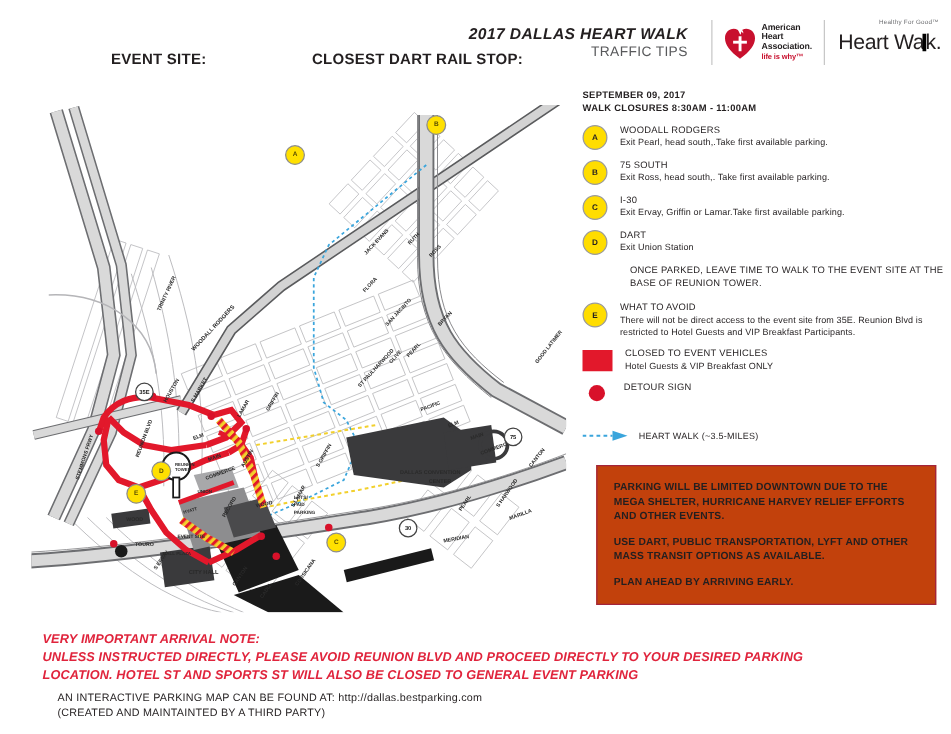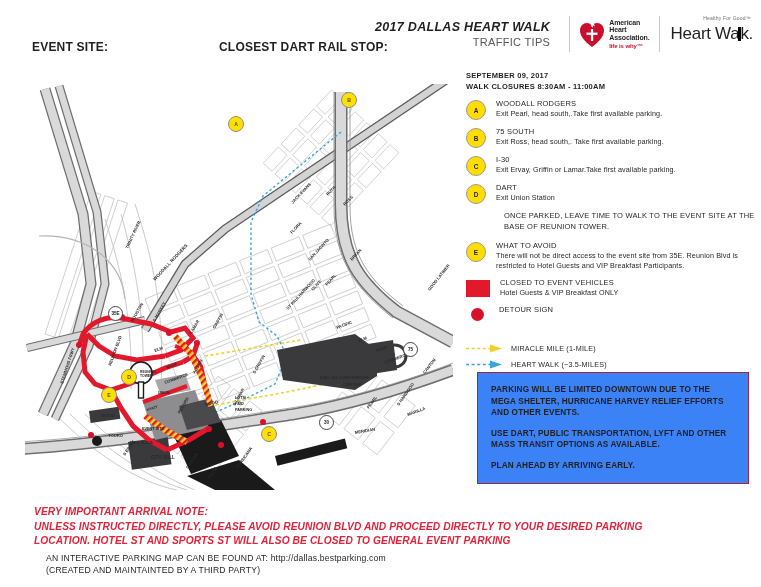--- a/index.html
+++ b/index.html
@@ -2,21 +2,21 @@
 <html><head>
 <meta charset="utf-8">
 <style>
   html,body{margin:0;padding:0;background:#ffffff;}
   body{width:761px;height:587px;overflow:hidden;font-family:"Liberation Sans",sans-serif;color:#231f20;}
   .page{position:relative;width:761px;height:587px;}
 
   
   .hdr-left{position:absolute;left:32px;top:40px;}
   .hdr-blk{position:absolute;}
-  .hdr-blk .t1{font-size:12px;font-weight:bold;letter-spacing:.2px;line-height:14px;}
+  .hdr-blk .t1{font-size:12px;font-weight:bold;letter-spacing:.2px;line-height:14px;text-align:center;}
   .hdr-blk .t2{font-size:12px;font-weight:normal;letter-spacing:.2px;line-height:15px;margin-top:44px;}
 
   
   .hdr-right{position:absolute;right:8px;top:12px;display:flex;align-items:center;height:44px;}
   .title-wrap{text-align:right;padding-right:10px;}
   .title-main{font-size:12.5px;font-weight:bold;letter-spacing:.3px;line-height:15px;font-style:italic;}
   .title-sub{font-size:11px;color:#58595b;letter-spacing:.3px;line-height:14px;}
   .vdiv{width:1px;height:36px;background:#c7c7c7;margin:0 9px;}
   .aha{display:flex;align-items:center;gap:4px;}
   .aha-txt{font-size:7px;font-weight:bold;line-height:7.5px;letter-spacing:-.1px;}
@@ -41,21 +41,21 @@
   .rt-title{font-size:7.5px;font-weight:normal;letter-spacing:.2px;line-height:10px;}
   .rt-sub{font-size:7.2px;letter-spacing:.1px;line-height:10px;color:#231f20;}
   .note-blk{margin:0 0 9px 38px;font-size:7.5px;line-height:10.5px;letter-spacing:.2px;}
 
   .legline{display:flex;align-items:center;margin-bottom:7px;}
   .dashwrap{width:40px;flex:0 0 40px;margin-right:5px;display:flex;align-items:center;}
   .legtxt{font-size:7.2px;letter-spacing:.2px;}
 
   
   .callout{position:absolute;left:477px;top:372px;width:272px;border:1px solid #a3243b;
-           background:#3b82f6;padding:11px 13px 12px 13px;box-sizing:border-box;}
+           background:#c2410c;padding:11px 13px 12px 13px;box-sizing:border-box;}
   .callout p{margin:0 0 9px 0;font-size:8.2px;font-weight:bold;line-height:11.5px;letter-spacing:.15px;}
   .callout p:last-child{margin-bottom:0;}
 
   
   .bot-red{position:absolute;left:34px;top:505px;width:712px;color:#e0243c;font-style:italic;
            font-weight:bold;font-size:10.2px;line-height:14.5px;letter-spacing:.1px;}
   .bot-blk{position:absolute;left:46px;top:552px;width:712px;font-size:8.6px;line-height:12px;letter-spacing:.2px;}
   .bot-blk .url{font-family:"Liberation Sans",sans-serif;}
 
   
@@ -444,29 +444,20 @@
       <div class="rtext">
         <div class="rt-title">DETOUR SIGN</div>
       </div>
     </div>
 
     <div style="height:16px;"></div>
 
     <div class="legline">
       <div class="dashwrap">
         <svg width="40" height="9" viewBox="0 0 40 9">
-          <line x1="0" y1="4.5" x2="24" y2="4.5" stroke="#f2d02c" stroke-width="1.6" stroke-dasharray="3 2.6"></line>
-          <polygon points="24,0.5 36,4.5 24,8.5" fill="#f2d02c"></polygon>
-        </svg>
-      </div>
-      <div class="legtxt">MIRACLE MILE (1-MILE)</div>
-    </div>
-    <div class="legline">
-      <div class="dashwrap">
-        <svg width="40" height="9" viewBox="0 0 40 9">
           <line x1="0" y1="4.5" x2="24" y2="4.5" stroke="#3aa5dc" stroke-width="1.6" stroke-dasharray="3 2.6"></line>
           <polygon points="24,0.5 36,4.5 24,8.5" fill="#3aa5dc"></polygon>
         </svg>
       </div>
       <div class="legtxt">HEART WALK (~3.5-MILES)</div>
     </div>
   </div>
 
   <div class="callout">
     <p>PARKING WILL BE LIMITED DOWNTOWN DUE TO THE MEGA SHELTER, HURRICANE HARVEY RELIEF EFFORTS AND OTHER EVENTS.</p>

